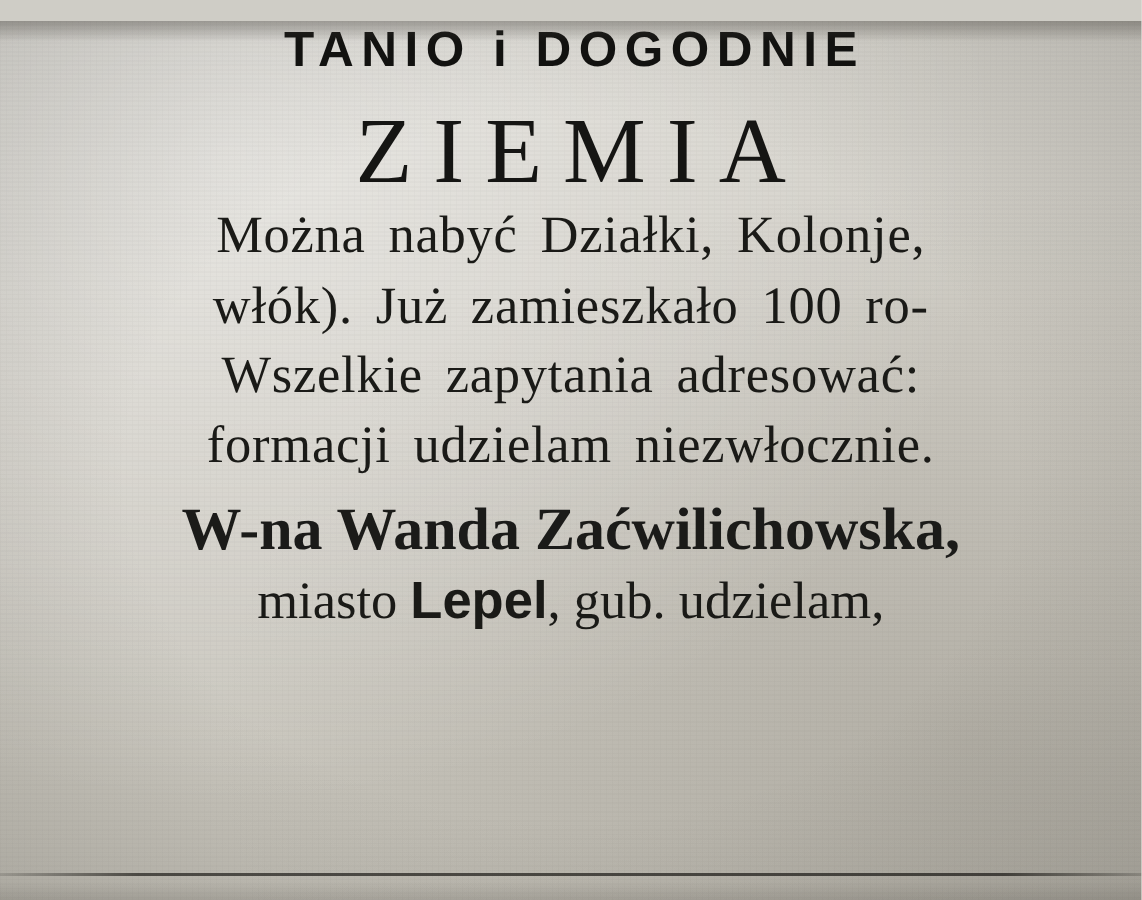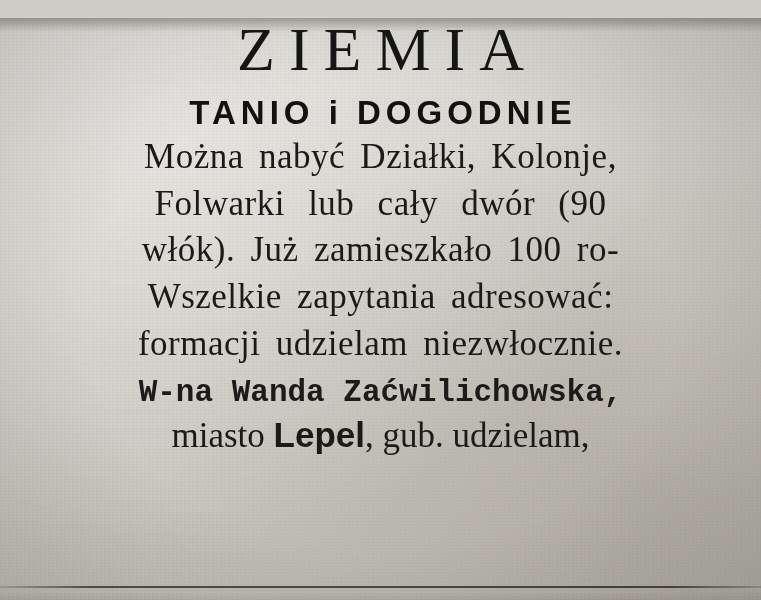--- a/index.html
+++ b/index.html
@@ -82,23 +82,23 @@
   }
   .body-line:first-of-type { margin-top: 8px; }
 
   .spread {
     letter-spacing: 0.5px;
     word-spacing: 6px;
   }
   .spread-wide { word-spacing: 14px; }
 
   .sans-bold {
-    font-family: Liberation Mono, monospace;
+    font-family: Liberation Serif, serif;
     font-weight: bold;
-    font-size: 31px;
+    font-size: 40px;
     letter-spacing: 0px;
   }
   .sans-bold-inline {
     font-family: "Liberation Sans", sans-serif;
     font-weight: bold;
   }
 
   .name-line {
     margin-top: 10px;
   }
@@ -140,26 +140,25 @@
     pointer-events: none;
   }
 </style>
 </head>
 <body>
 
 <div id="ad">
 
   <div class="edge-dark-top"></div>
 
+  <div class="line subhead">TANIO i DOGODNIE</div>
+
   <div class="line headline">ZIEMIA</div>
 
-  <div class="line subhead">TANIO i DOGODNIE</div>
-
   <div class="line body-line spread">Można nabyć Działki, Kolonje,</div>
-  <div class="line body-line spread spread-wide">Folwarki lub  cały  dwór (90</div>
   <div class="line body-line spread">włók). Już zamieszkało 100 ro-</div>
   <div class="line body-line spread">Wszelkie zapytania adresować:</div>
   <div class="line body-line spread">formacji udzielam niezwłocznie.</div>
 
   <div class="line sans-bold name-line">W-na Wanda Zaćwilichowska,</div>
 
   <div class="line body-line"><span>miasto </span><span class="sans-bold-inline">Lepel</span><span>, gub.  udzielam,</span></div>
 
 
   <div class="rule" id="rule-bottom"></div>

